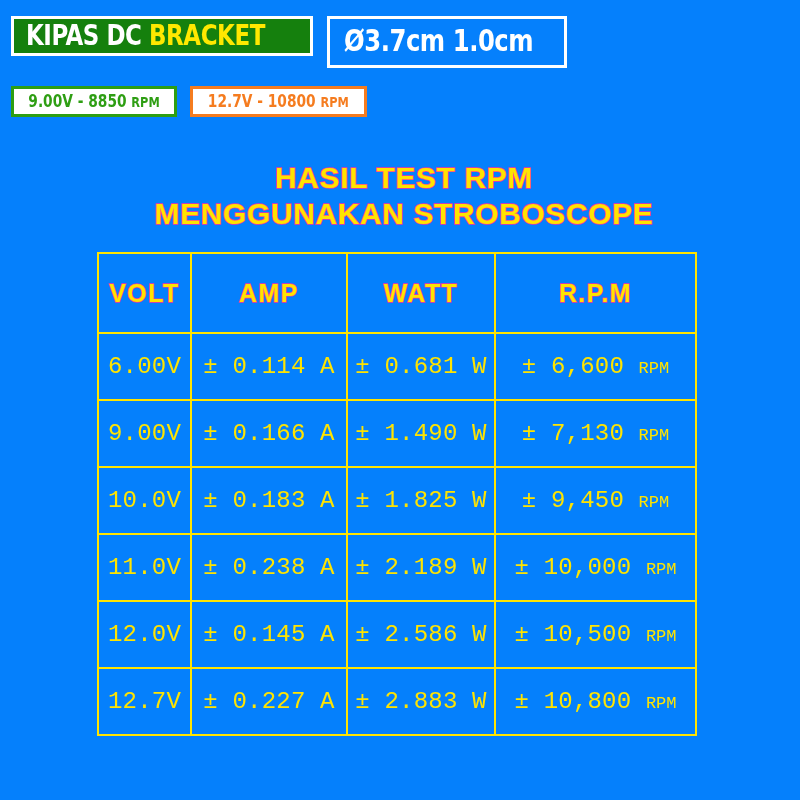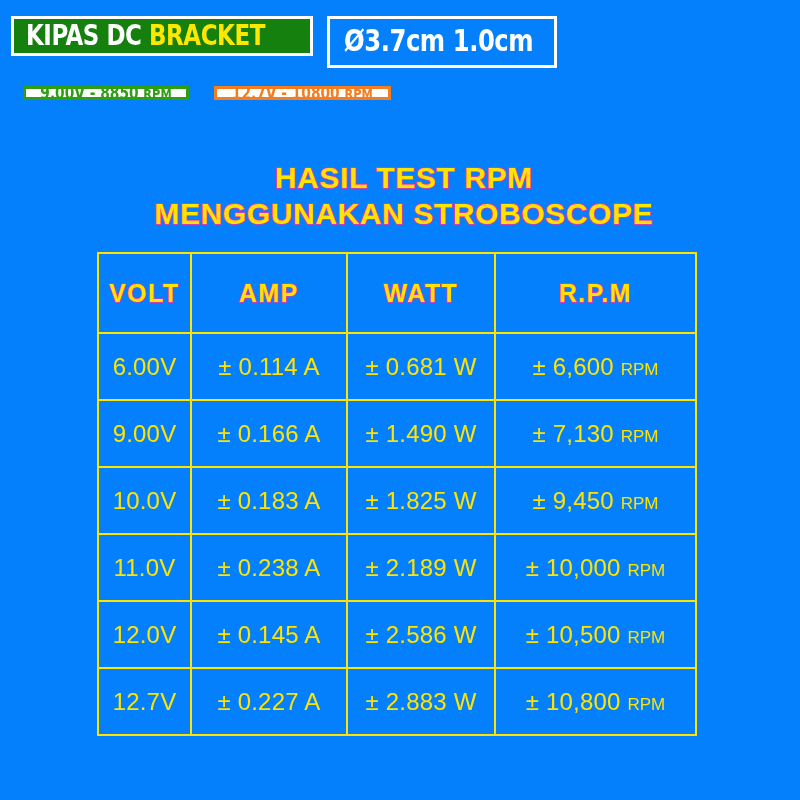--- a/index.html
+++ b/index.html
@@ -42,21 +42,21 @@
     white-space: nowrap;
     transform: scaleX(0.88);
     transform-origin: left center;
   }
   .title-chip .part-1 { color: #ffffff; }
   .title-chip .part-2 { color: #ffe800; }
 
   .dim-chip {
     background: #0580fc;
     border: 3px solid #ffffff;
-    padding: 4px 0 6px 14px;
+    padding: 4px 10px 6px 14px;
     display: flex;
     align-items: center;
     box-sizing: border-box;
     height: 52px;
   }
   .dim-chip .txt {
     color: #ffffff;
     font-family: "DejaVu Sans Condensed", "Liberation Sans Narrow", "Liberation Sans", sans-serif;
     font-weight: bold;
     font-size: 30px;
@@ -71,27 +71,26 @@
   #spec-row {
     position: absolute;
     top: 86px;
     left: 11px;
     display: flex;
     gap: 13px;
   }
   .spec-chip {
     background: #ffffff;
     border: 3px solid #000;
-    height: 14px;
+    height: 31px;
     box-sizing: border-box;
     display: flex;
     align-items: center;
     justify-content: center;
     padding: 0 7px;
-    margin-left: 12px;
   }
   .spec-chip .txt {
     font-family: "DejaVu Sans Condensed", "Liberation Sans Narrow", "Liberation Sans", sans-serif;
     font-weight: bold;
     font-size: 17px;
     line-height: 1;
     white-space: nowrap;
     transform: scaleX(0.9);
     transform-origin: center center;
   }
@@ -138,21 +137,21 @@
     height: 78px;
     font-family: "Liberation Sans", sans-serif;
     font-weight: bold;
     font-size: 25px;
     letter-spacing: 1.4px;
     -webkit-text-stroke: 1.4px #ff2fa0;
     paint-order: stroke fill;
   }
   #rpm-table tbody td {
     height: 65px;
-    font-family: Liberation Sans, sans-serif;
+    font-family: Liberation Mono, monospace;
     font-weight: normal;
     font-size: 24px;
     letter-spacing: 0.2px;
     white-space: nowrap;
     margin-left: 41px;
   }
   #rpm-table tbody td.rpm-cell .rpm-unit {
     font-size: 17px;
     letter-spacing: 0;
   }

